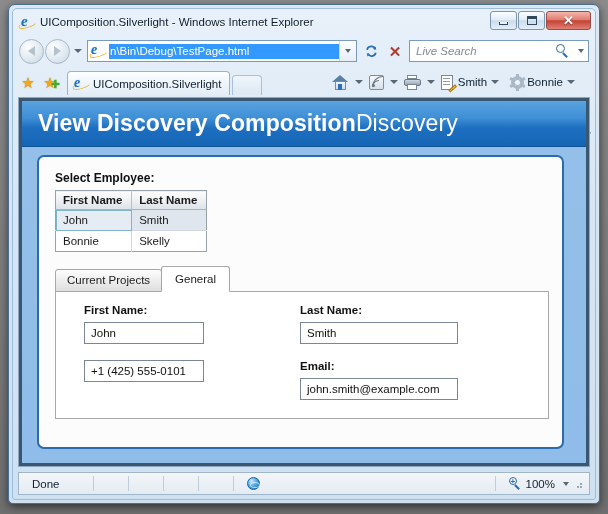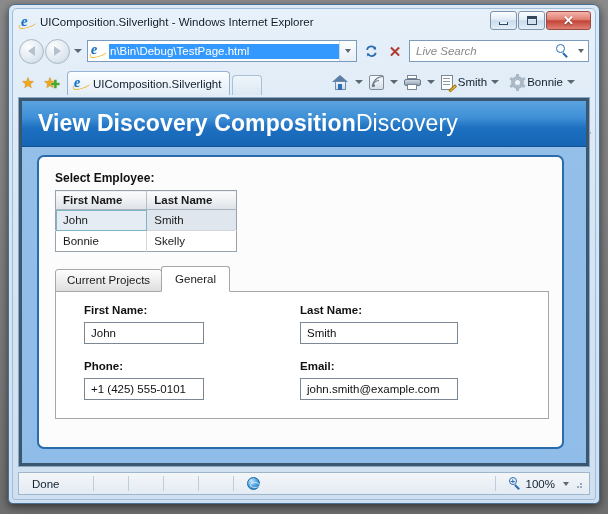--- a/index.html
+++ b/index.html
@@ -305,21 +305,21 @@
     border: 2px solid #2a6cab;
     border-radius: 7px;
     padding: 14px 16px;
     position: relative;
   }
 
   
   .lbl-bold { font-size: 12px; font-weight: bold; color: #111; }
   .grid {
     margin-top: 5px;
-    width: 182px;
+    width: 152px;
     border: 1px solid #97a2ad;
     border-collapse: collapse;
     background: #fff;
   }
   .grid th {
     font-size: 11.5px; font-weight: bold; color: #1a1a1a;
     text-align: left; padding: 3px 7px;
     background: linear-gradient(#fcfcfd, #eceff2 55%, #dde2e8);
     border-right: 1px solid #b6bfc8;
     border-bottom: 1px solid #aab3bd;
@@ -608,21 +608,20 @@
                   <div class="form-col right">
                     <div class="fld-label">Last Name:</div>
                     <div class="fld w158">Smith</div>
                   </div>
                 </div>
 
                 <div class="form-spacer"></div>
 
                 <div class="form-row">
                   <div class="form-col">
-                    <div class="fld-label">Phone:</div>
                     <div class="fld w120">+1 (425) 555-0101</div>
                   </div>
                   <div class="form-col right">
                     <div class="fld-label">Email:</div>
                     <div class="fld w158">john.smith@example.com</div>
                   </div>
                 </div>
               </div>
 
             </div>

